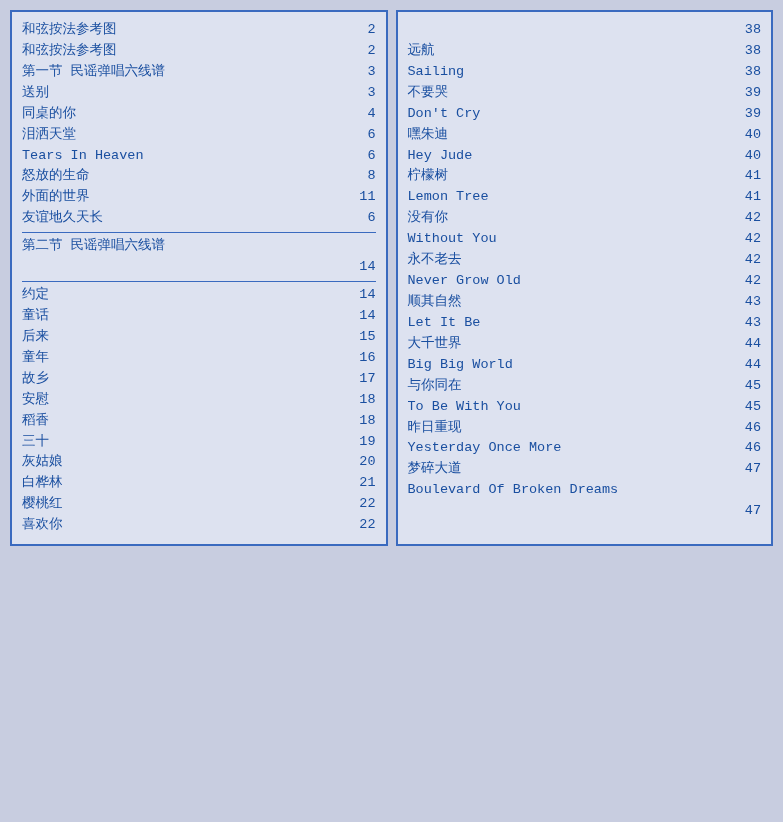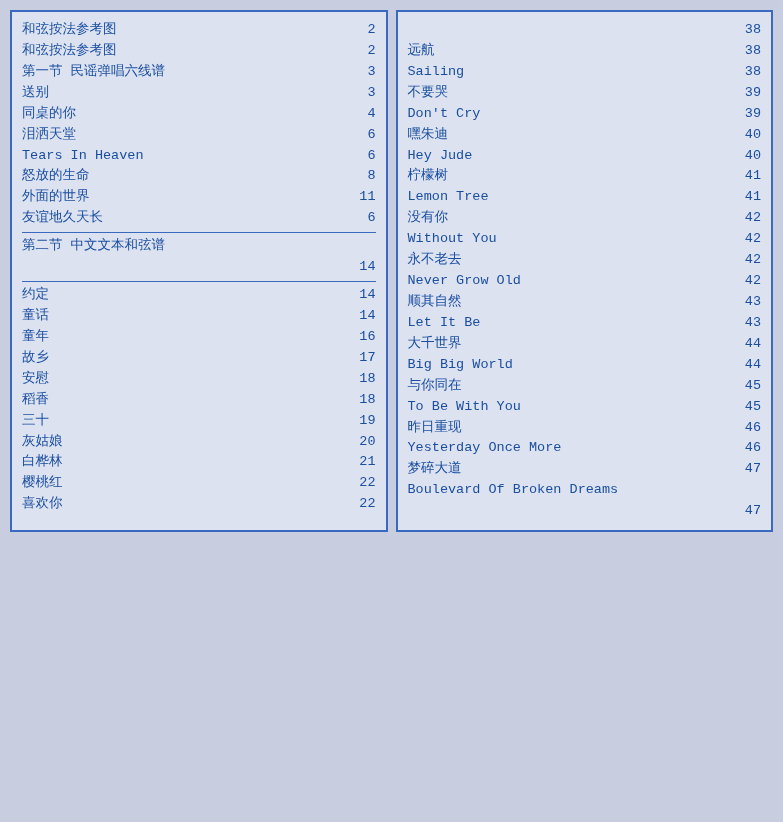--- a/index.html
+++ b/index.html
@@ -95,34 +95,38 @@
       <div class="toc-item">
         <span class="title">外面的世界</span>
         <span class="page">11</span>
       </div>
       <div class="toc-item">
         <span class="title">友谊地久天长</span>
         <span class="page">6</span>
       </div>
       <hr class="divider">
       <div class="toc-item underlined">
-        <span class="title">第二节  中文文本和弦谱</span>
+        <span class="title">第二节  民谣弹唱六线谱</span>
         <span class="page"></span>
       </div>
       <div class="spacer-row">
         <span>14</span>
       </div>
       <hr class="divider">
       <div class="toc-item">
         <span class="title">约定</span>
         <span class="page">14</span>
       </div>
       <div class="toc-item">
         <span class="title">童话</span>
         <span class="page">14</span>
+      </div>
+      <div class="toc-item">
+        <span class="title">后来</span>
+        <span class="page">15</span>
       </div>
       <div class="toc-item">
         <span class="title">童年</span>
         <span class="page">16</span>
       </div>
       <div class="toc-item">
         <span class="title">故乡</span>
         <span class="page">17</span>
       </div>
       <div class="toc-item">

